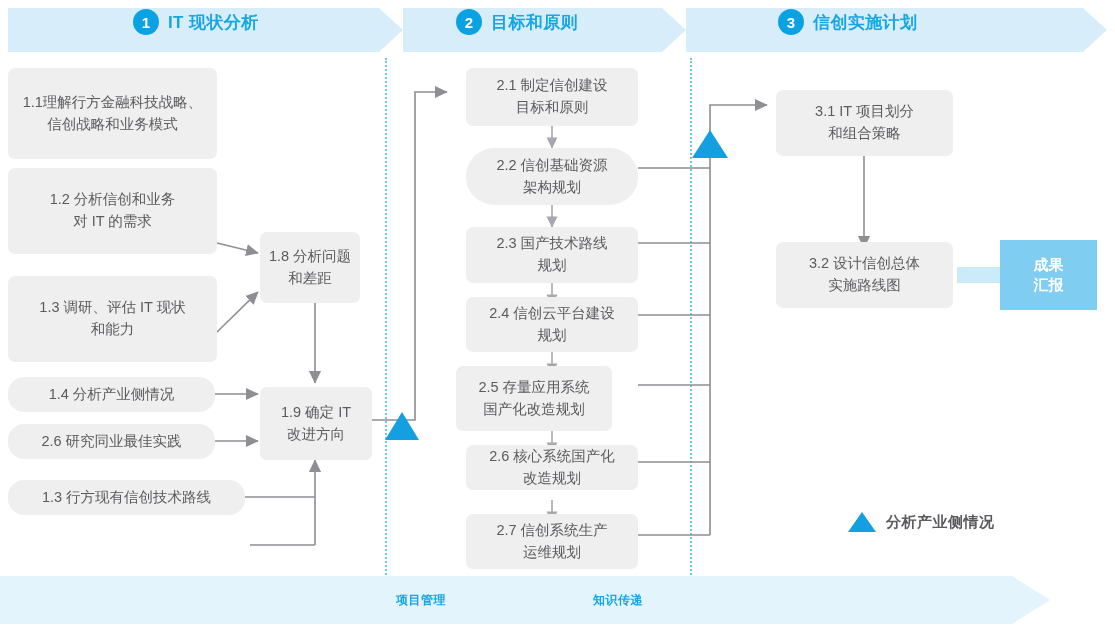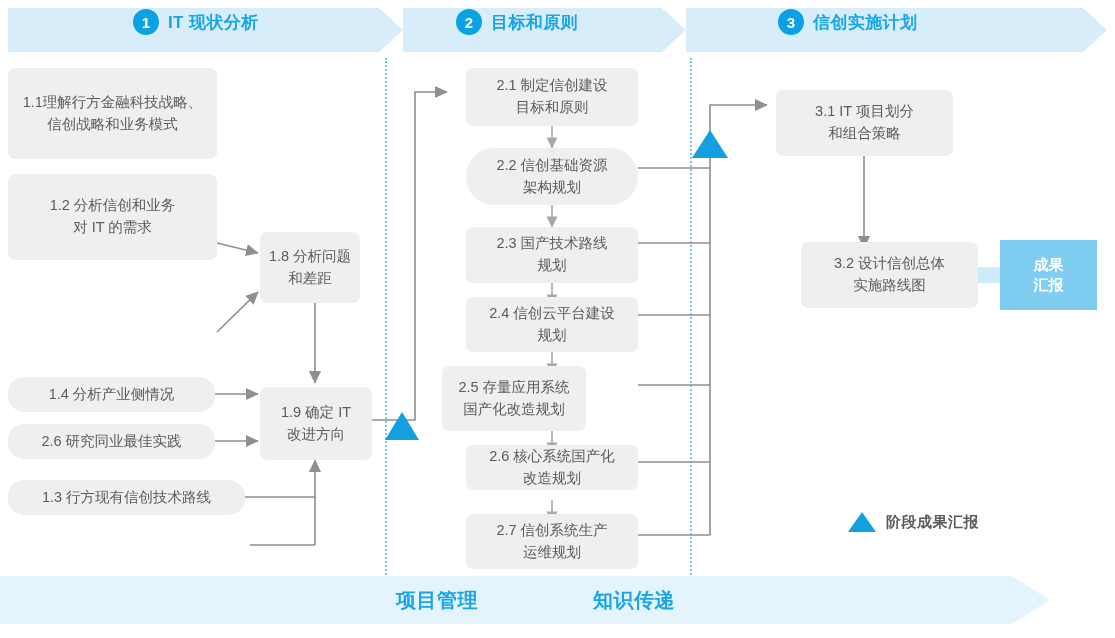--- a/index.html
+++ b/index.html
@@ -35,21 +35,21 @@
 
   
   .legend{position:absolute;display:flex;align-items:center;gap:10px;}
   .legend-tri{width:0;height:0;border-left:14px solid transparent;border-right:14px solid transparent;
               border-bottom:20px solid #139fe0;}
   .legend-text{color:#5b5b5f;font-size:15px;font-weight:bold;letter-spacing:.5px;}
 
   
   .bottom-band{position:absolute;left:0;top:576px;width:1115px;height:48px;}
   .bottom-label{position:absolute;top:576px;height:48px;display:flex;align-items:center;
-                color:#17a5e4;font-size:20px;font-weight:bold;letter-spacing:.5px;}
+                color:#17a5e4;font-size:12px;font-weight:bold;letter-spacing:.5px;}
 </style>
 </head>
 <body>
 
 <div id="stage">
 
   <div class="phase-band" style="left:8px;width:395px;">
     <svg class="phase-chev" viewBox="0 0 395 44" preserveAspectRatio="none">
       <polygon points="0,0 371,0 395,22 371,44 0,44" fill="#d7eefa"></polygon>
     </svg>
@@ -131,42 +131,43 @@
 
     <polygon points="402,412 385,440 419,440" fill="#139fe0"></polygon>
     <polygon points="710,130 692,158 728,158" fill="#139fe0"></polygon>
 
     <g>
       <polygon points="957,267 1000,267 1000,258 1020,275 1000,292 1000,283 957,283" fill="#ccebf9"></polygon>
     </g>
   </svg>
 
   <div class="box" style="left:8px;top:68px;width:209px;height:91px;">1.1理解行方金融科技战略、<br>信创战略和业务模式</div>
-  <div class="box" style="left:8px;top:174px;width:209px;height:86px;">1.2 分析信创和业务<br>对 IT 的需求</div>
+  <div class="box" style="left:8px;top:168px;width:209px;height:86px;">1.2 分析信创和业务<br>对 IT 的需求</div>
+  <div class="box" style="left:8px;top:276px;width:209px;height:86px;">1.3 调研、评估 IT 现状<br>和能力</div>
   <div class="box pill" style="left:8px;top:377px;width:207px;height:35px;">1.4 分析产业侧情况</div>
   <div class="box pill" style="left:8px;top:424px;width:207px;height:35px;">2.6 研究同业最佳实践</div>
   <div class="box pill" style="left:8px;top:480px;width:237px;height:35px;">1.3 行方现有信创技术路线</div>
   <div class="box" style="left:260px;top:232px;width:100px;height:71px;">1.8 分析问题<br>和差距</div>
   <div class="box" style="left:260px;top:387px;width:112px;height:73px;">1.9 确定 IT<br>改进方向</div>
 
   <div class="box" style="left:466px;top:68px;width:172px;height:58px;">2.1 制定信创建设<br>目标和原则</div>
   <div class="box" style="left:466px;top:148px;width:172px;height:57px;border-radius:28px;">2.2 信创基础资源<br>架构规划</div>
   <div class="box" style="left:466px;top:227px;width:172px;height:56px;">2.3 国产技术路线<br>规划</div>
   <div class="box" style="left:466px;top:297px;width:172px;height:55px;">2.4 信创云平台建设<br>规划</div>
-  <div class="box" style="left:442px;top:366px;width:144px;height:65px;">2.5 存量应用系统<br>国产化改造规划</div>
+  <div class="box" style="left:456px;top:366px;width:156px;height:65px;">2.5 存量应用系统<br>国产化改造规划</div>
   <div class="box" style="left:466px;top:445px;width:172px;height:45px;">2.6 核心系统国产化<br>改造规划</div>
   <div class="box" style="left:466px;top:514px;width:172px;height:55px;">2.7 信创系统生产<br>运维规划</div>
 
   <div class="box" style="left:776px;top:73px;width:177px;height:66px;margin-top:17px;">3.1 IT 项目划分<br>和组合策略</div>
-  <div class="box" style="left:776px;top:242px;width:177px;height:66px;margin-left:25px;">3.2 设计信创总体<br>实施路线图</div>
+  <div class="box" style="left:776px;top:242px;width:177px;height:66px;">3.2 设计信创总体<br>实施路线图</div>
   <div class="result" style="left:1000px;top:240px;width:97px;height:70px;">成果<br>汇报</div>
 
   <div class="legend" style="left:848px;top:512px;">
     <span class="legend-tri"></span>
-    <span class="legend-text">阶段成果汇报</span>
+    <span class="legend-text">分析产业侧情况</span>
   </div>
 
   <svg class="bottom-band" viewBox="0 0 1115 48" preserveAspectRatio="none">
     <polygon points="0,0 1012,0 1050,24 1012,48 0,48" fill="#e4f4fc"></polygon>
   </svg>
   <div class="bottom-label" style="left:396px;">项目管理</div>
   <div class="bottom-label" style="left:593px;">知识传递</div>
 
 </div>
 

